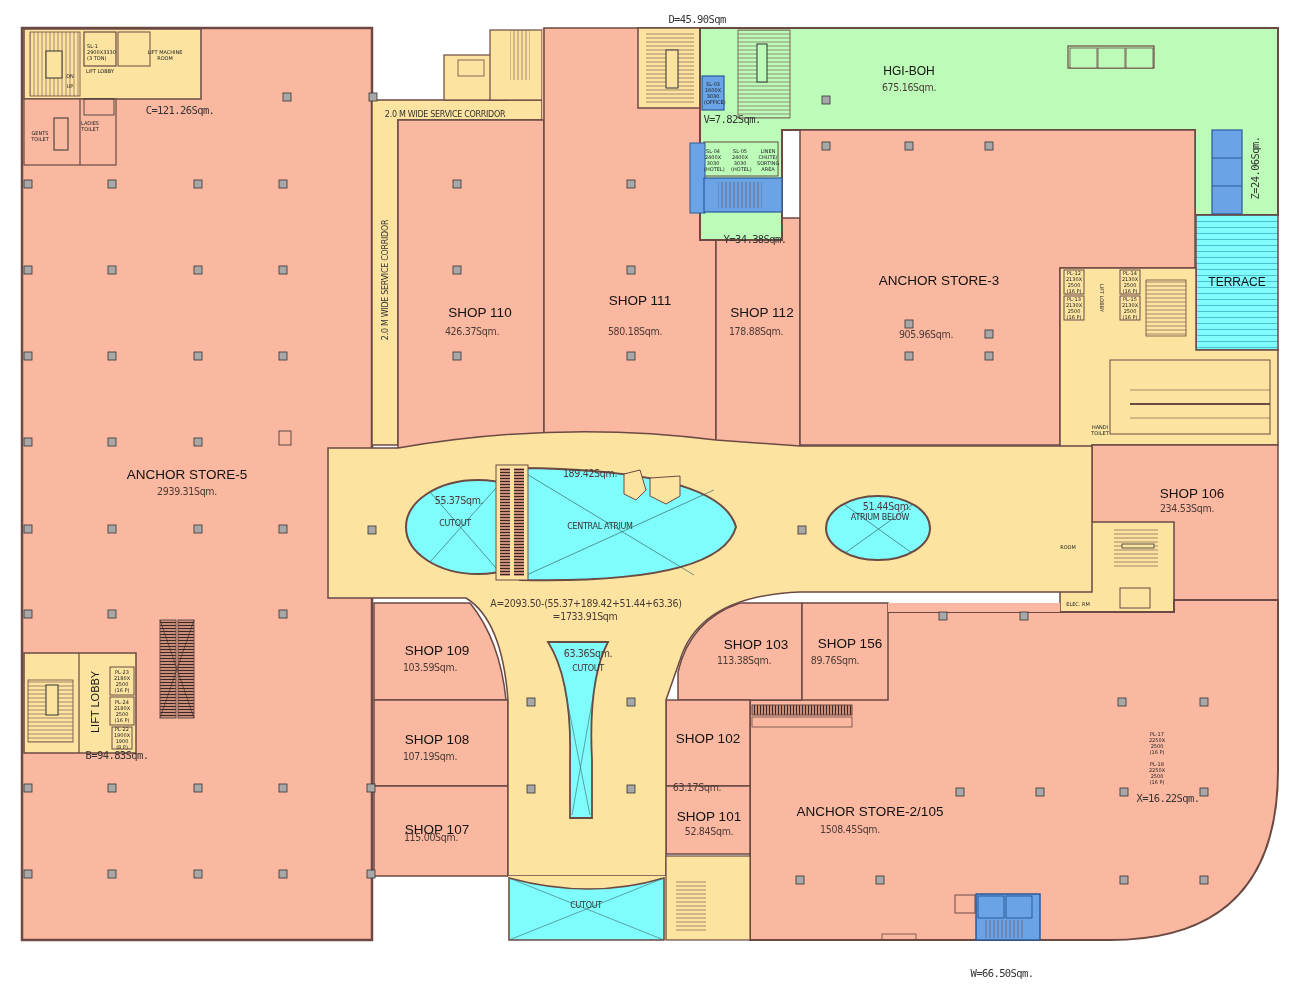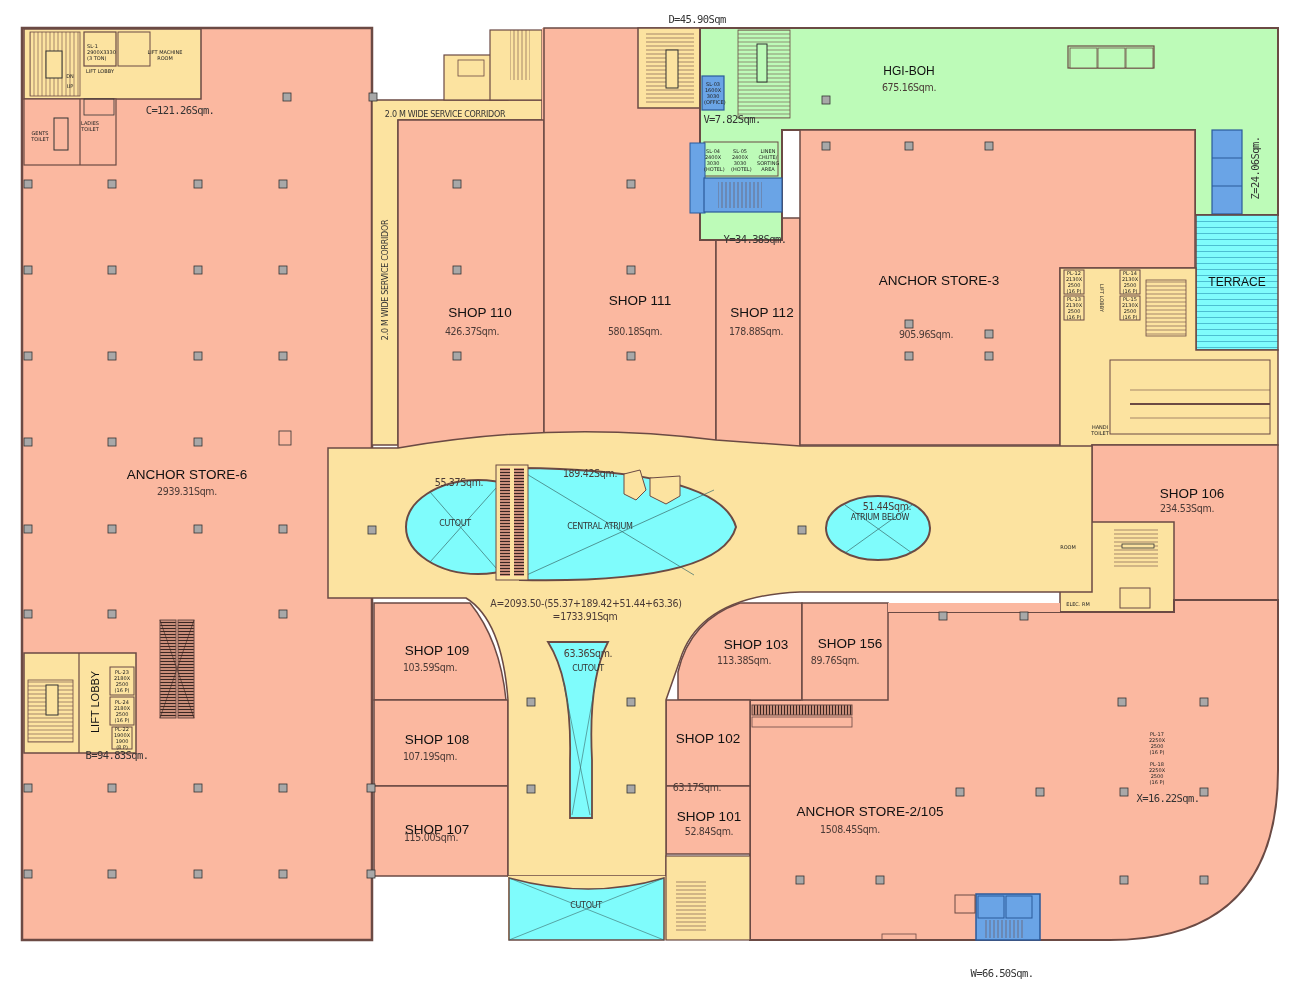--- a/index.html
+++ b/index.html
@@ -282,21 +282,21 @@
     <rect x="796" y="876" width="8" height="8"></rect>
       <rect x="876" y="876" width="8" height="8"></rect>
       <rect x="1120" y="876" width="8" height="8"></rect>
       <rect x="1200" y="876" width="8" height="8"></rect>
     <rect x="1118" y="698" width="8" height="8"></rect>
       <rect x="1200" y="698" width="8" height="8"></rect>
     <rect x="1120" y="943" width="0" height="0"></rect>
   </g>
 </svg>
 
-<div class="lbl store-name" style="left:187px;top:474px;">ANCHOR STORE-6</div>
+<div class="lbl store-name" style="left:187px;top:474px;">ANCHOR STORE-5</div>
 <div class="lbl store-area" style="left:187px;top:491px;">2939.31Sqm.</div>
 
 <div class="lbl store-name" style="left:870px;top:811px;">ANCHOR STORE-2/105</div>
 <div class="lbl store-area" style="left:850px;top:829px;">1508.45Sqm.</div>
 
 <div class="lbl store-name" style="left:939px;top:280px;">ANCHOR STORE-3</div>
 <div class="lbl store-area" style="left:926px;top:298px;margin-top:36px;">905.96Sqm.</div>
 
 <div class="lbl store-name" style="left:709px;top:816px;">SHOP 101</div>
 <div class="lbl store-area" style="left:709px;top:831px;">52.84Sqm.</div>
@@ -329,21 +329,21 @@
 <div class="lbl store-area" style="left:635px;top:331px;">580.18Sqm.</div>
 
 <div class="lbl store-name" style="left:762px;top:312px;">SHOP 112</div>
 <div class="lbl store-area" style="left:756px;top:331px;">178.88Sqm.</div>
 
 <div class="lbl store-name" style="left:909px;top:71px;font-size:12px;">HGI-BOH</div>
 <div class="lbl store-area" style="left:909px;top:87px;">675.16Sqm.</div>
 
 <div class="lbl store-name" style="left:1237px;top:282px;font-size:12px;">TERRACE</div>
 
-<div class="lbl store-area" style="left:459px;top:482px;">55.37Sqm.</div>
+<div class="lbl store-area" style="left:459px;top:500px;">55.37Sqm.</div>
 <div class="lbl cad-sm" style="left:455px;top:523px;">CUTOUT</div>
 <div class="lbl store-area" style="left:590px;top:473px;">189.42Sqm.</div>
 <div class="lbl cad-sm" style="left:600px;top:526px;text-align:center;">CENTRAL ATRIUM</div>
 <div class="lbl store-area" style="left:887px;top:506px;">51.44Sqm.</div>
 <div class="lbl cad-sm" style="left:880px;top:517px;">ATRIUM BELOW</div>
 <div class="lbl store-area" style="left:588px;top:653px;">63.36Sqm.</div>
 <div class="lbl cad-sm" style="left:588px;top:668px;">CUTOUT</div>
 <div class="lbl cad-sm" style="left:586px;top:905px;">CUTOUT</div>
 
 <div class="lbl store-area" style="left:586px;top:603px;">A=2093.50-(55.37+189.42+51.44+63.36)</div>

